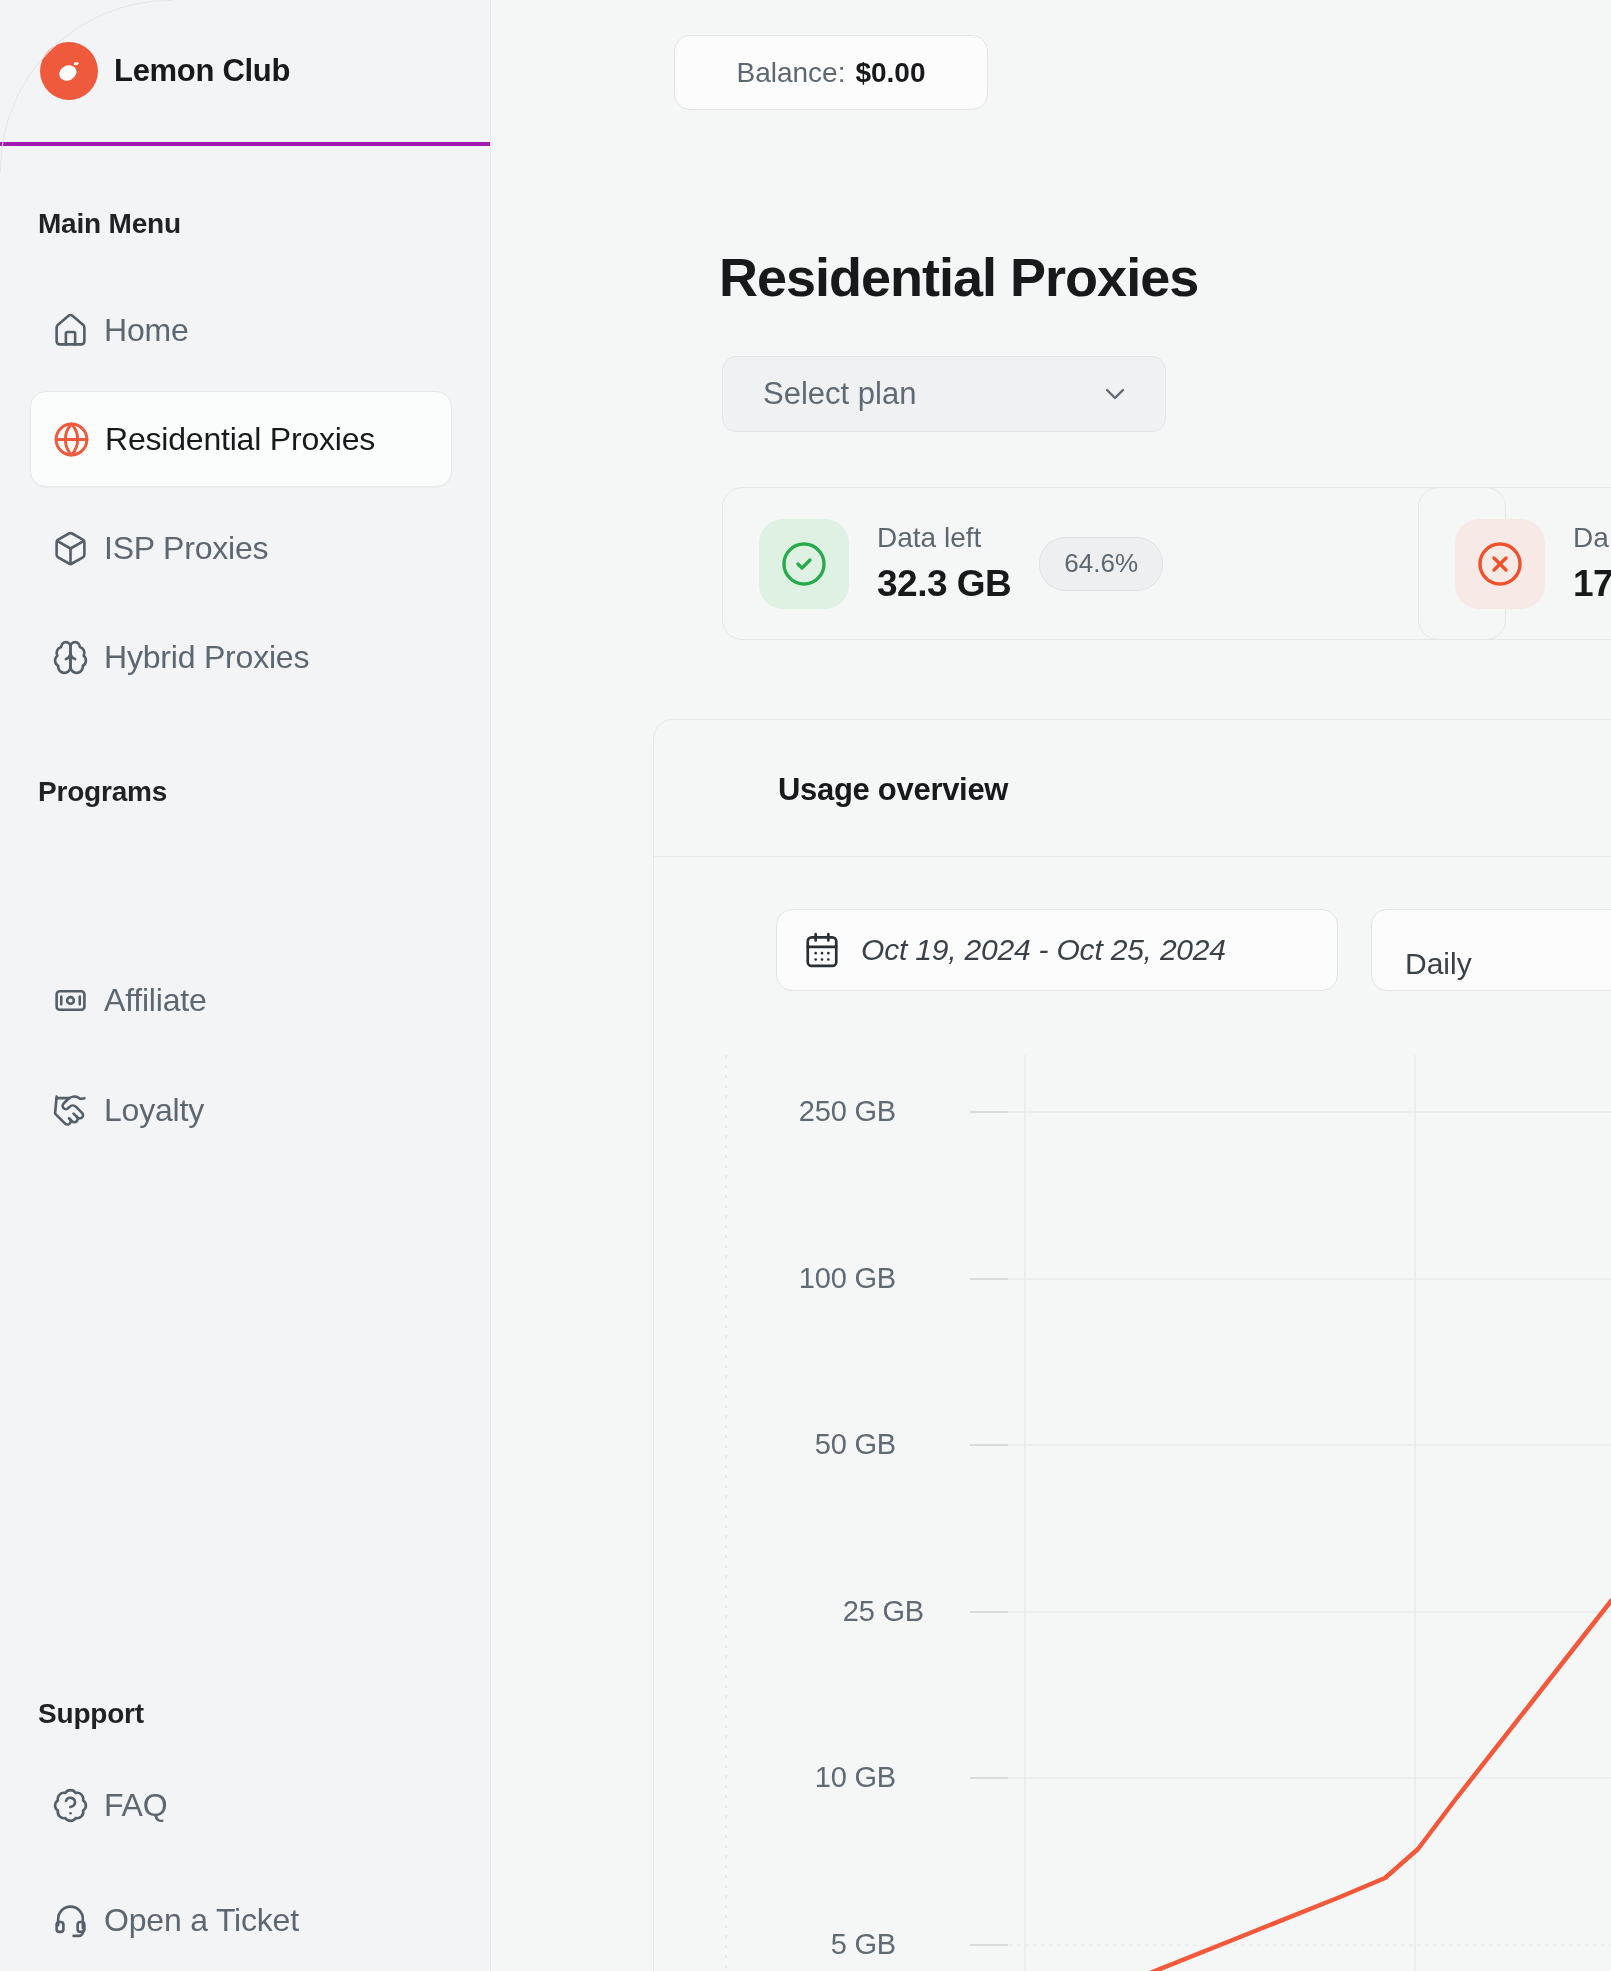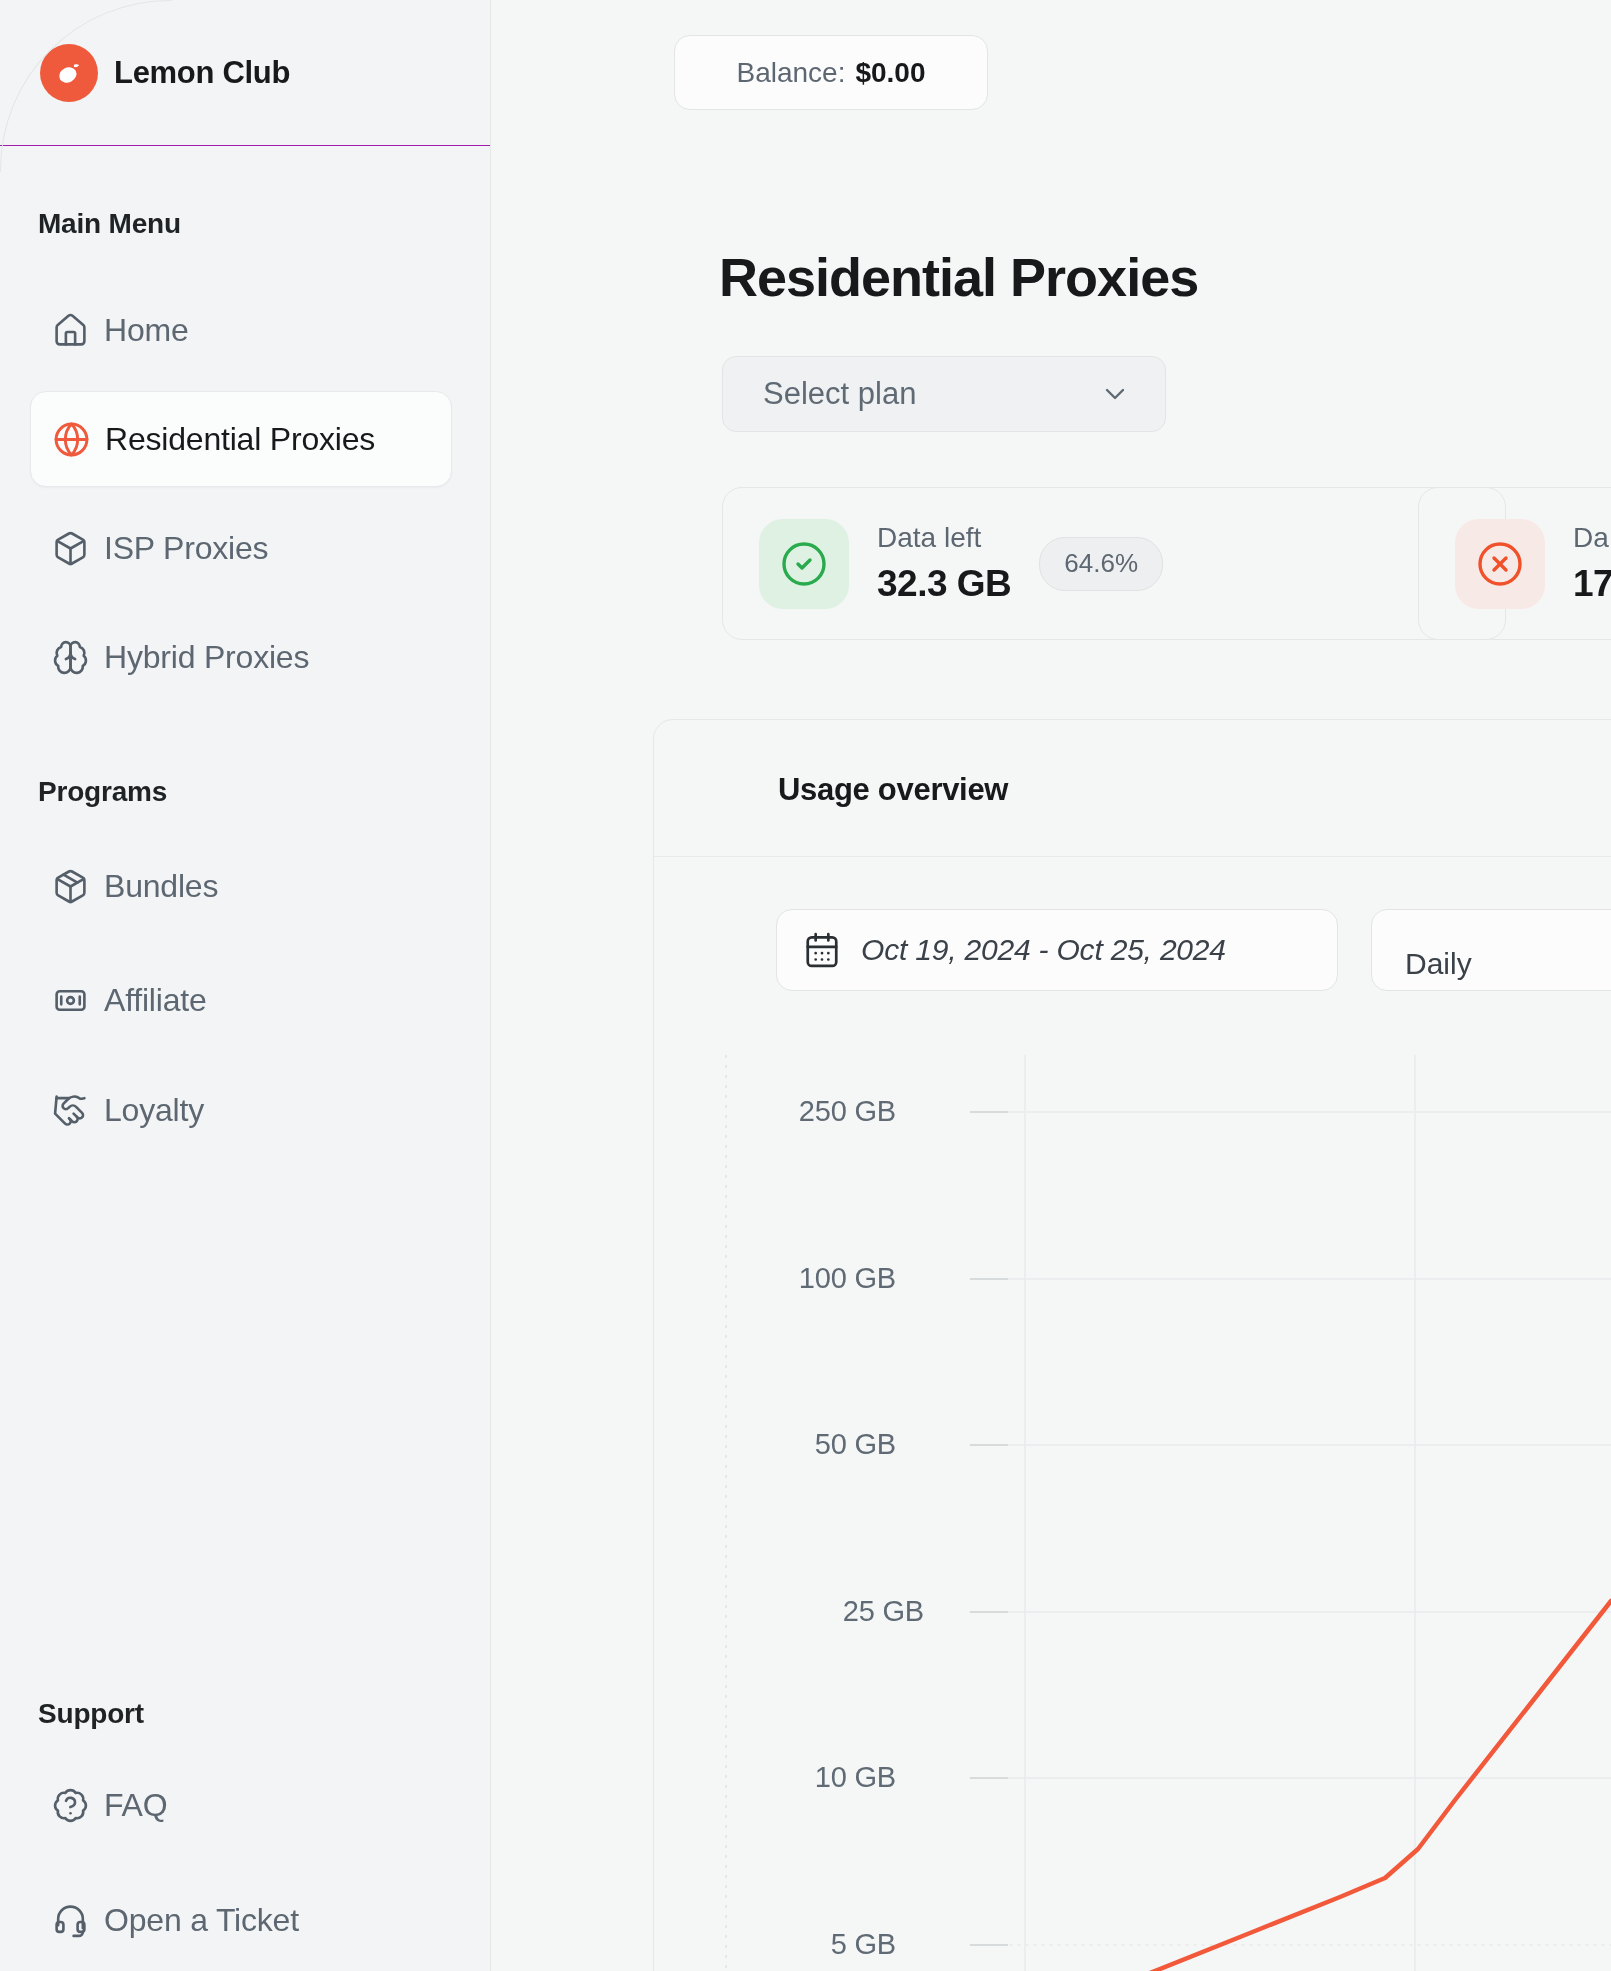--- a/index.html
+++ b/index.html
@@ -19,21 +19,21 @@
     border-top-left-radius:170px;pointer-events:none;z-index:9;
   }
 
   
   .sidebar{
     position:absolute;left:0;top:0;width:491px;height:1971px;
     background:#f3f4f5;border-right:1px solid #e6e7e9;box-sizing:border-box;z-index:2;
   }
   .side-head{
     position:absolute;left:0;top:0;width:100%;height:146px;
-    border-bottom:1px solid #a21caf;box-sizing:border-box;
+    border-bottom:4px solid #a21caf;box-sizing:border-box;
     display:flex;align-items:center;padding-left:40px;
   }
   .logo-circle{
     width:58px;height:58px;border-radius:50%;background:#ef5a3d;
     display:flex;align-items:center;justify-content:center;flex:0 0 auto;
   }
   .logo-circle svg{width:34px;height:34px;}
   .brand{margin-left:16px;font-size:31px;font-weight:600;color:#17191b;letter-spacing:-0.3px;}
 
   .section-title{
@@ -187,31 +187,20 @@
           <path d="M12 5a3 3 0 1 0-5.997.125 4 4 0 0 0-2.526 5.77 4 4 0 0 0 .556 6.588A4 4 0 1 0 12 18Z"></path>
           <path d="M12 5a3 3 0 1 1 5.997.125 4 4 0 0 1 2.526 5.77 4 4 0 0 1-.556 6.588A4 4 0 1 1 12 18Z"></path>
           <path d="M9 13a4.5 4.5 0 0 0 3-4 4.5 4.5 0 0 0 3 4"></path>
         </svg>
       </span>
       <span class="lbl">Hybrid Proxies</span>
     </div>
 
     <div class="section-title" style="top:776px;">Programs</div>
 
-    <div class="nav-item" style="top:838px;">
-      <span class="ic">
-        <svg viewBox="0 0 24 24" fill="none" stroke="currentColor" stroke-width="1.7" stroke-linecap="round" stroke-linejoin="round">
-          <path d="m7.5 4.27 9 5.15"></path>
-          <path d="M21 8a2 2 0 0 0-1-1.73l-7-4a2 2 0 0 0-2 0l-7 4A2 2 0 0 0 3 8v8a2 2 0 0 0 1 1.73l7 4a2 2 0 0 0 2 0l7-4A2 2 0 0 0 21 16Z"></path>
-          <path d="m3.3 7 8.7 5 8.7-5"></path>
-            <path d="M12 22V12"></path>
-        </svg>
-      </span>
-      <span class="lbl">Bundles</span>
-    </div>
 
     <div class="nav-item" style="top:952px;">
       <span class="ic">
         <svg viewBox="0 0 24 24" fill="none" stroke="currentColor" stroke-width="1.7" stroke-linecap="round" stroke-linejoin="round">
           <rect x="3" y="6" width="18" height="12" rx="2"></rect>
           <circle cx="12" cy="12" r="2.2"></circle>
           <path d="M6 9.5v5M18 9.5v5"></path>
         </svg>
       </span>
       <span class="lbl">Affiliate</span>

